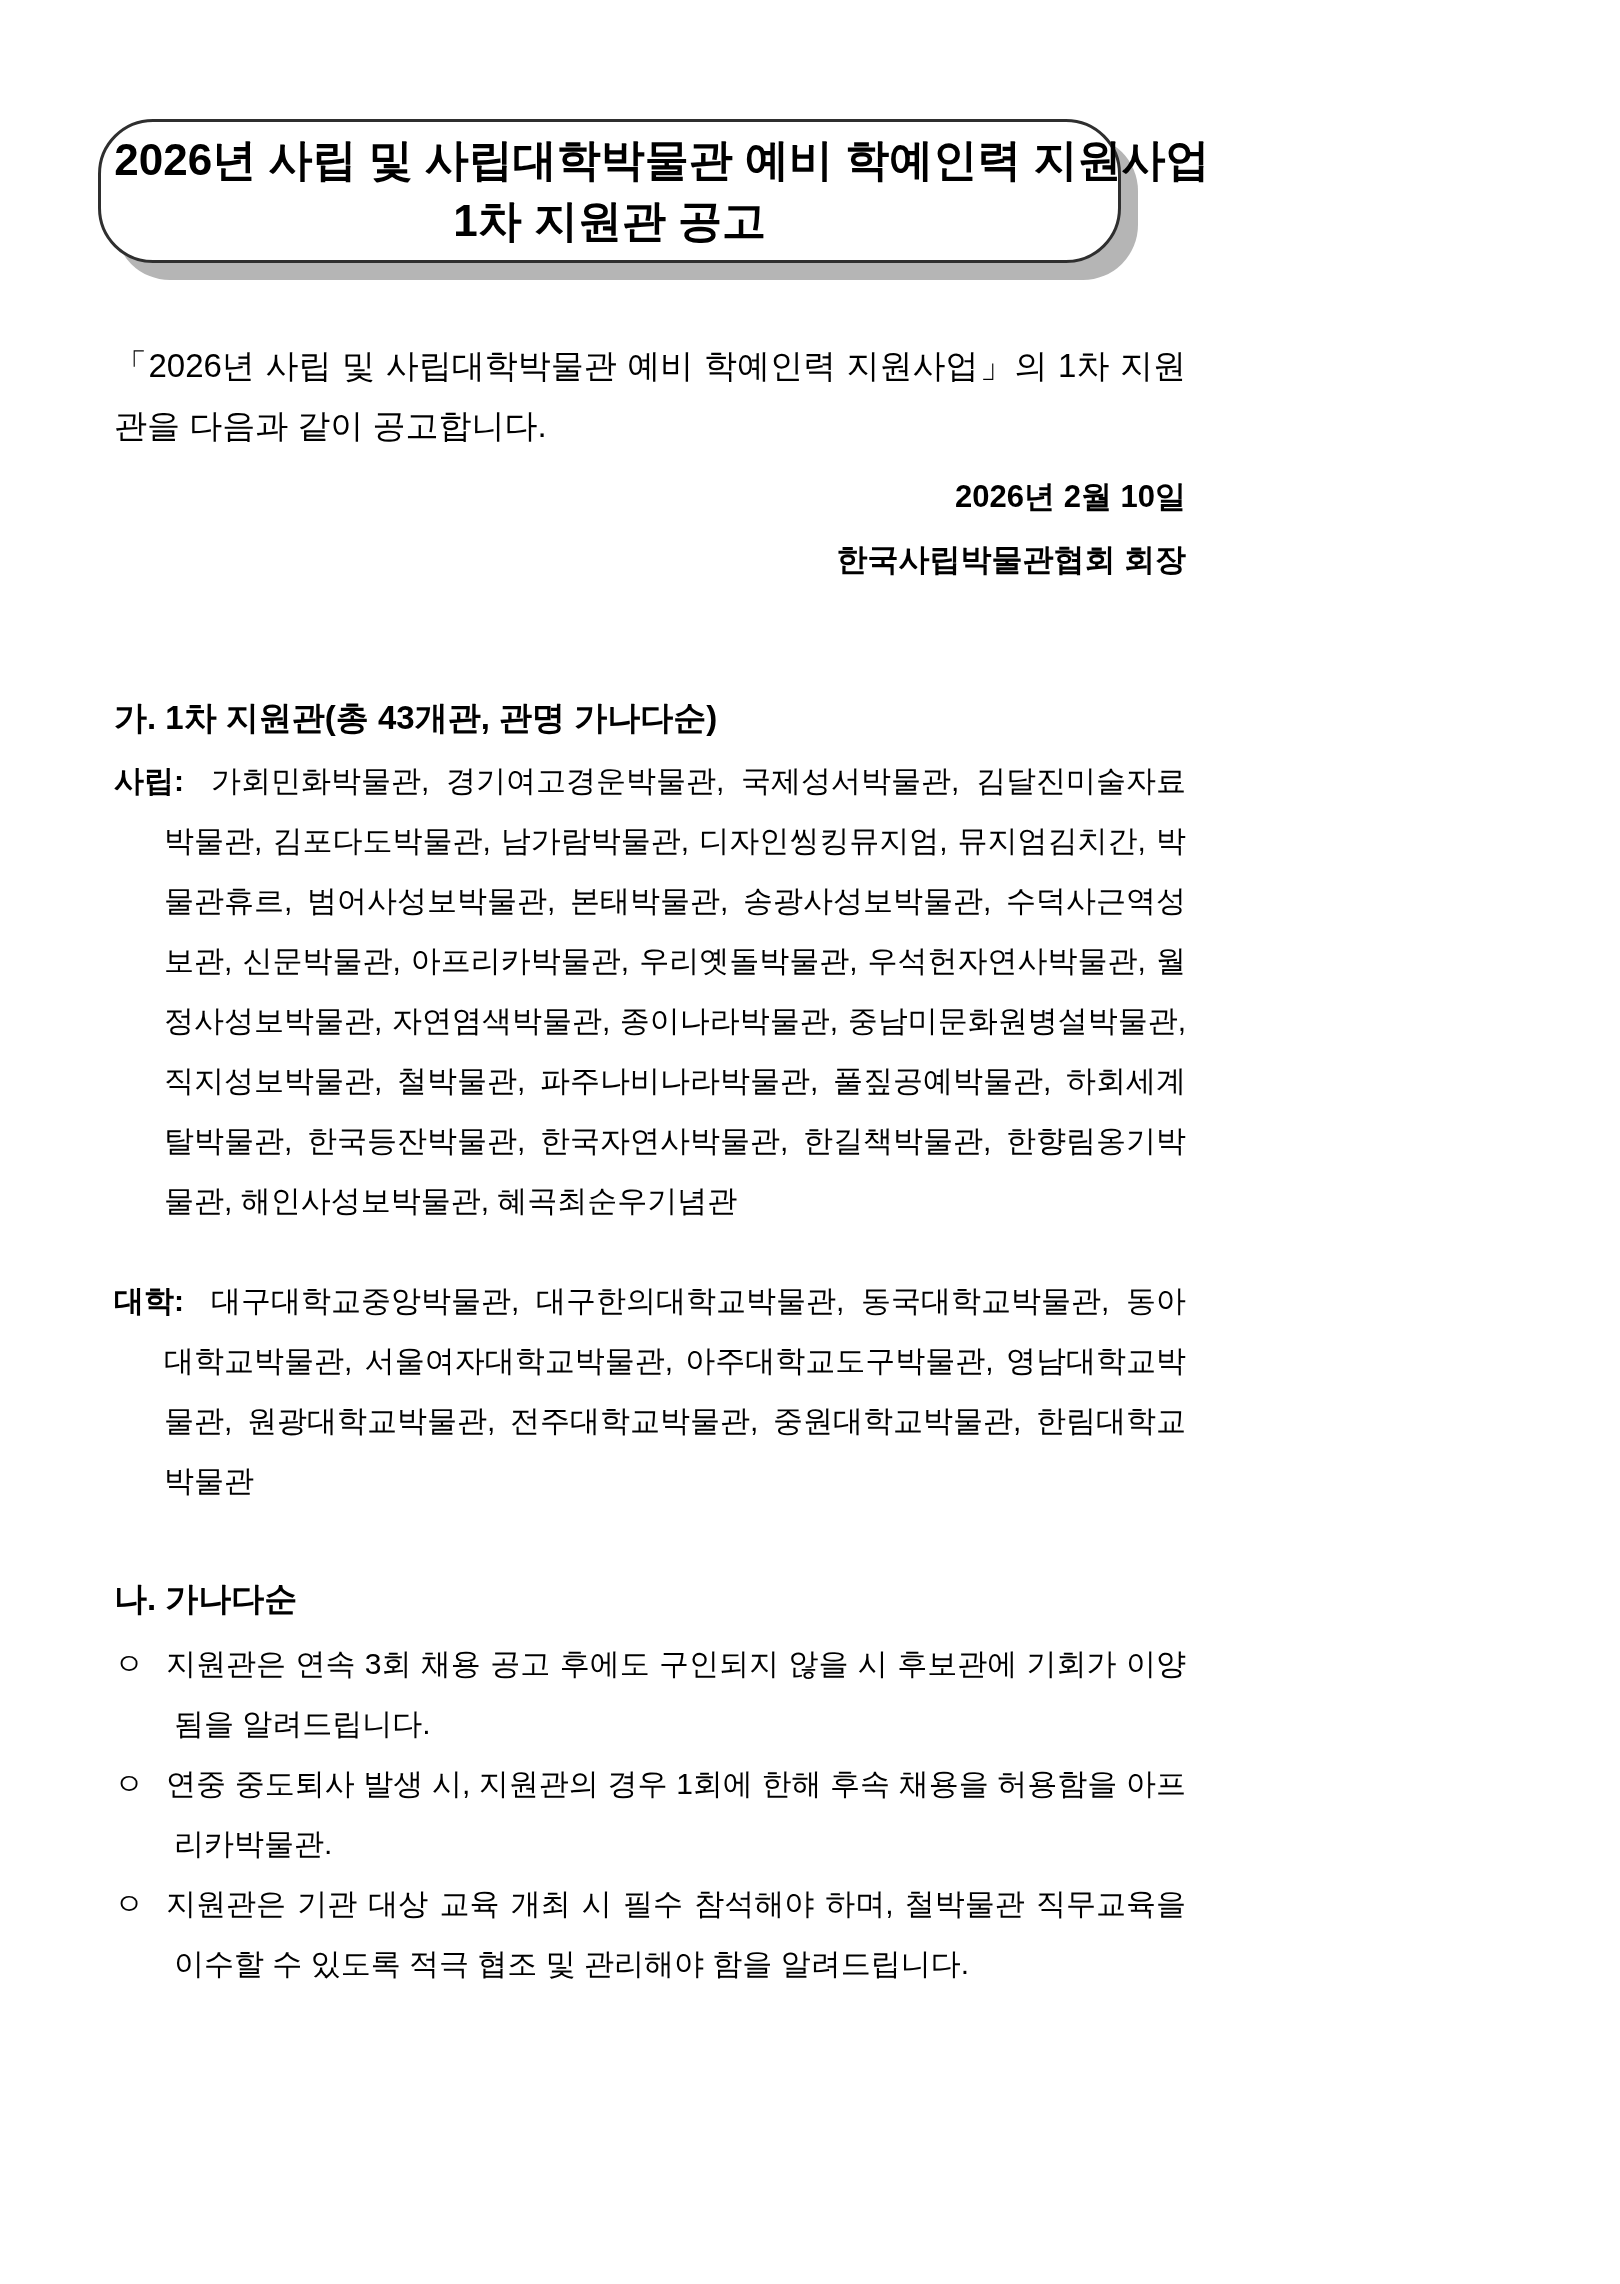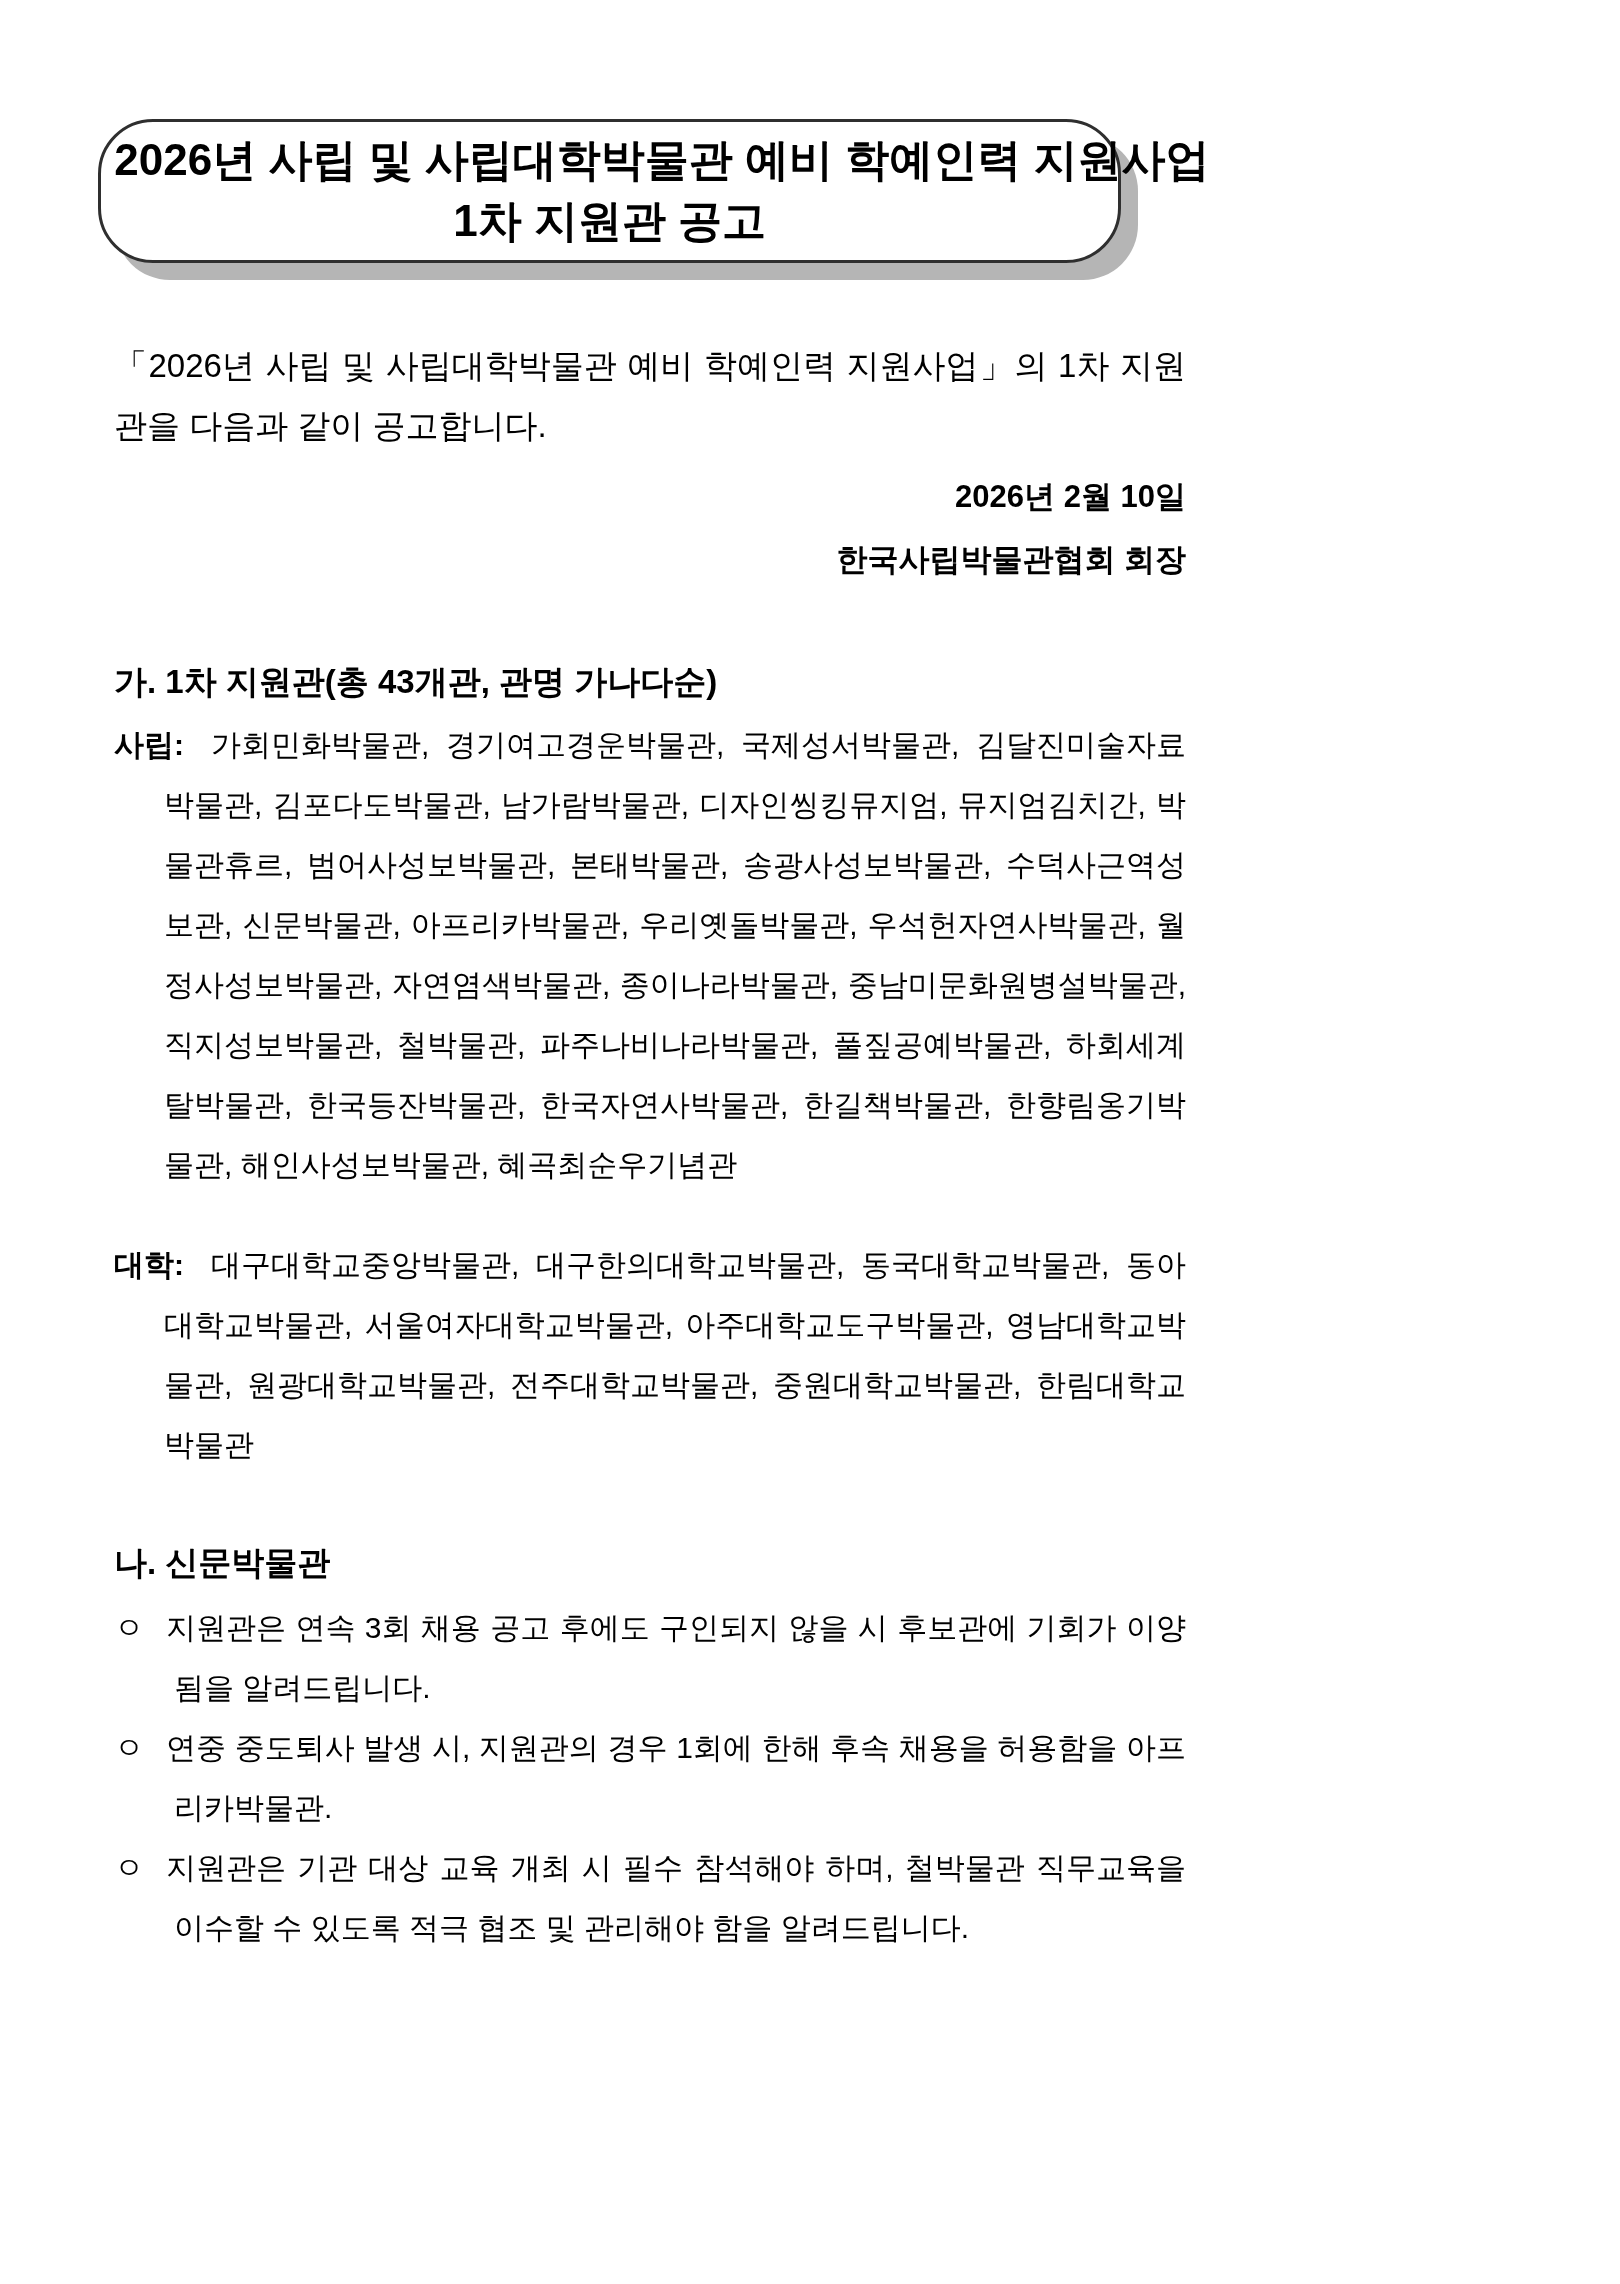--- a/index.html
+++ b/index.html
@@ -52,21 +52,21 @@
     font-weight: bold;
     line-height: 63px;
   }
   
   .section-heading {
     margin: 0;
     font-size: 33px;
     font-weight: bold;
     line-height: 46px;
   }
-  .heading-a { margin-top: 68px; }
+  .heading-a { margin-top: 104px; }
   .heading-b { margin-top: 65px; }
   
   .museum-block {
     font-size: 30px;
     line-height: 60px;
     text-align: justify;
     padding-left: 50px;
     text-indent: -50px;
   }
   .private-block { margin-top: 10.4px; }
@@ -116,21 +116,21 @@
   <h2 class="section-heading heading-a">가. 1차 지원관(총 43개관, 관명 가나다순)</h2>
 
   <div class="museum-block private-block">
     <span class="list-label">사립:</span><span>가회민화박물관, 경기여고경운박물관, 국제성서박물관, 김달진미술자료박물관, 김포다도박물관, 남가람박물관, 디자인씽킹뮤지엄, 뮤지엄김치간, 박물관휴르, 범어사성보박물관, 본태박물관, 송광사성보박물관, 수덕사근역성보관, 신문박물관, 아프리카박물관, 우리옛돌박물관, 우석헌자연사박물관, 월정사성보박물관, 자연염색박물관, 종이나라박물관, 중남미문화원병설박물관, 직지성보박물관, 철박물관, 파주나비나라박물관, 풀짚공예박물관, 하회세계탈박물관, 한국등잔박물관, 한국자연사박물관, 한길책박물관, 한향림옹기박물관, 해인사성보박물관, 혜곡최순우기념관</span>
   </div>
 
   <div class="museum-block university-block">
     <span class="list-label">대학:</span><span>대구대학교중앙박물관, 대구한의대학교박물관, 동국대학교박물관, 동아대학교박물관, 서울여자대학교박물관, 아주대학교도구박물관, 영남대학교박물관, 원광대학교박물관, 전주대학교박물관, 중원대학교박물관, 한림대학교박물관</span>
   </div>
 
-  <h2 class="section-heading heading-b">나. 신문박물관</h2>
+  <h2 class="section-heading heading-b">나. 가나다순</h2>
 
   <div class="bullets">
     <div class="bullet-item">
       <span class="bullet-marker">ㅇ</span><span>지원관은 연속 3회 채용 공고 후에도 구인되지 않을 시 후보관에 기회가 이양됨을 알려드립니다.</span>
     </div>
     <div class="bullet-item">
       <span class="bullet-marker">ㅇ</span><span>연중 중도퇴사 발생 시, 지원관의 경우 1회에 한해 후속 채용을 허용함을 아프리카박물관.</span>
     </div>
     <div class="bullet-item">
       <span class="bullet-marker">ㅇ</span><span>지원관은 기관 대상 교육 개최 시 필수 참석해야 하며, 철박물관 직무교육을 이수할 수 있도록 적극 협조 및 관리해야 함을 알려드립니다.</span>

